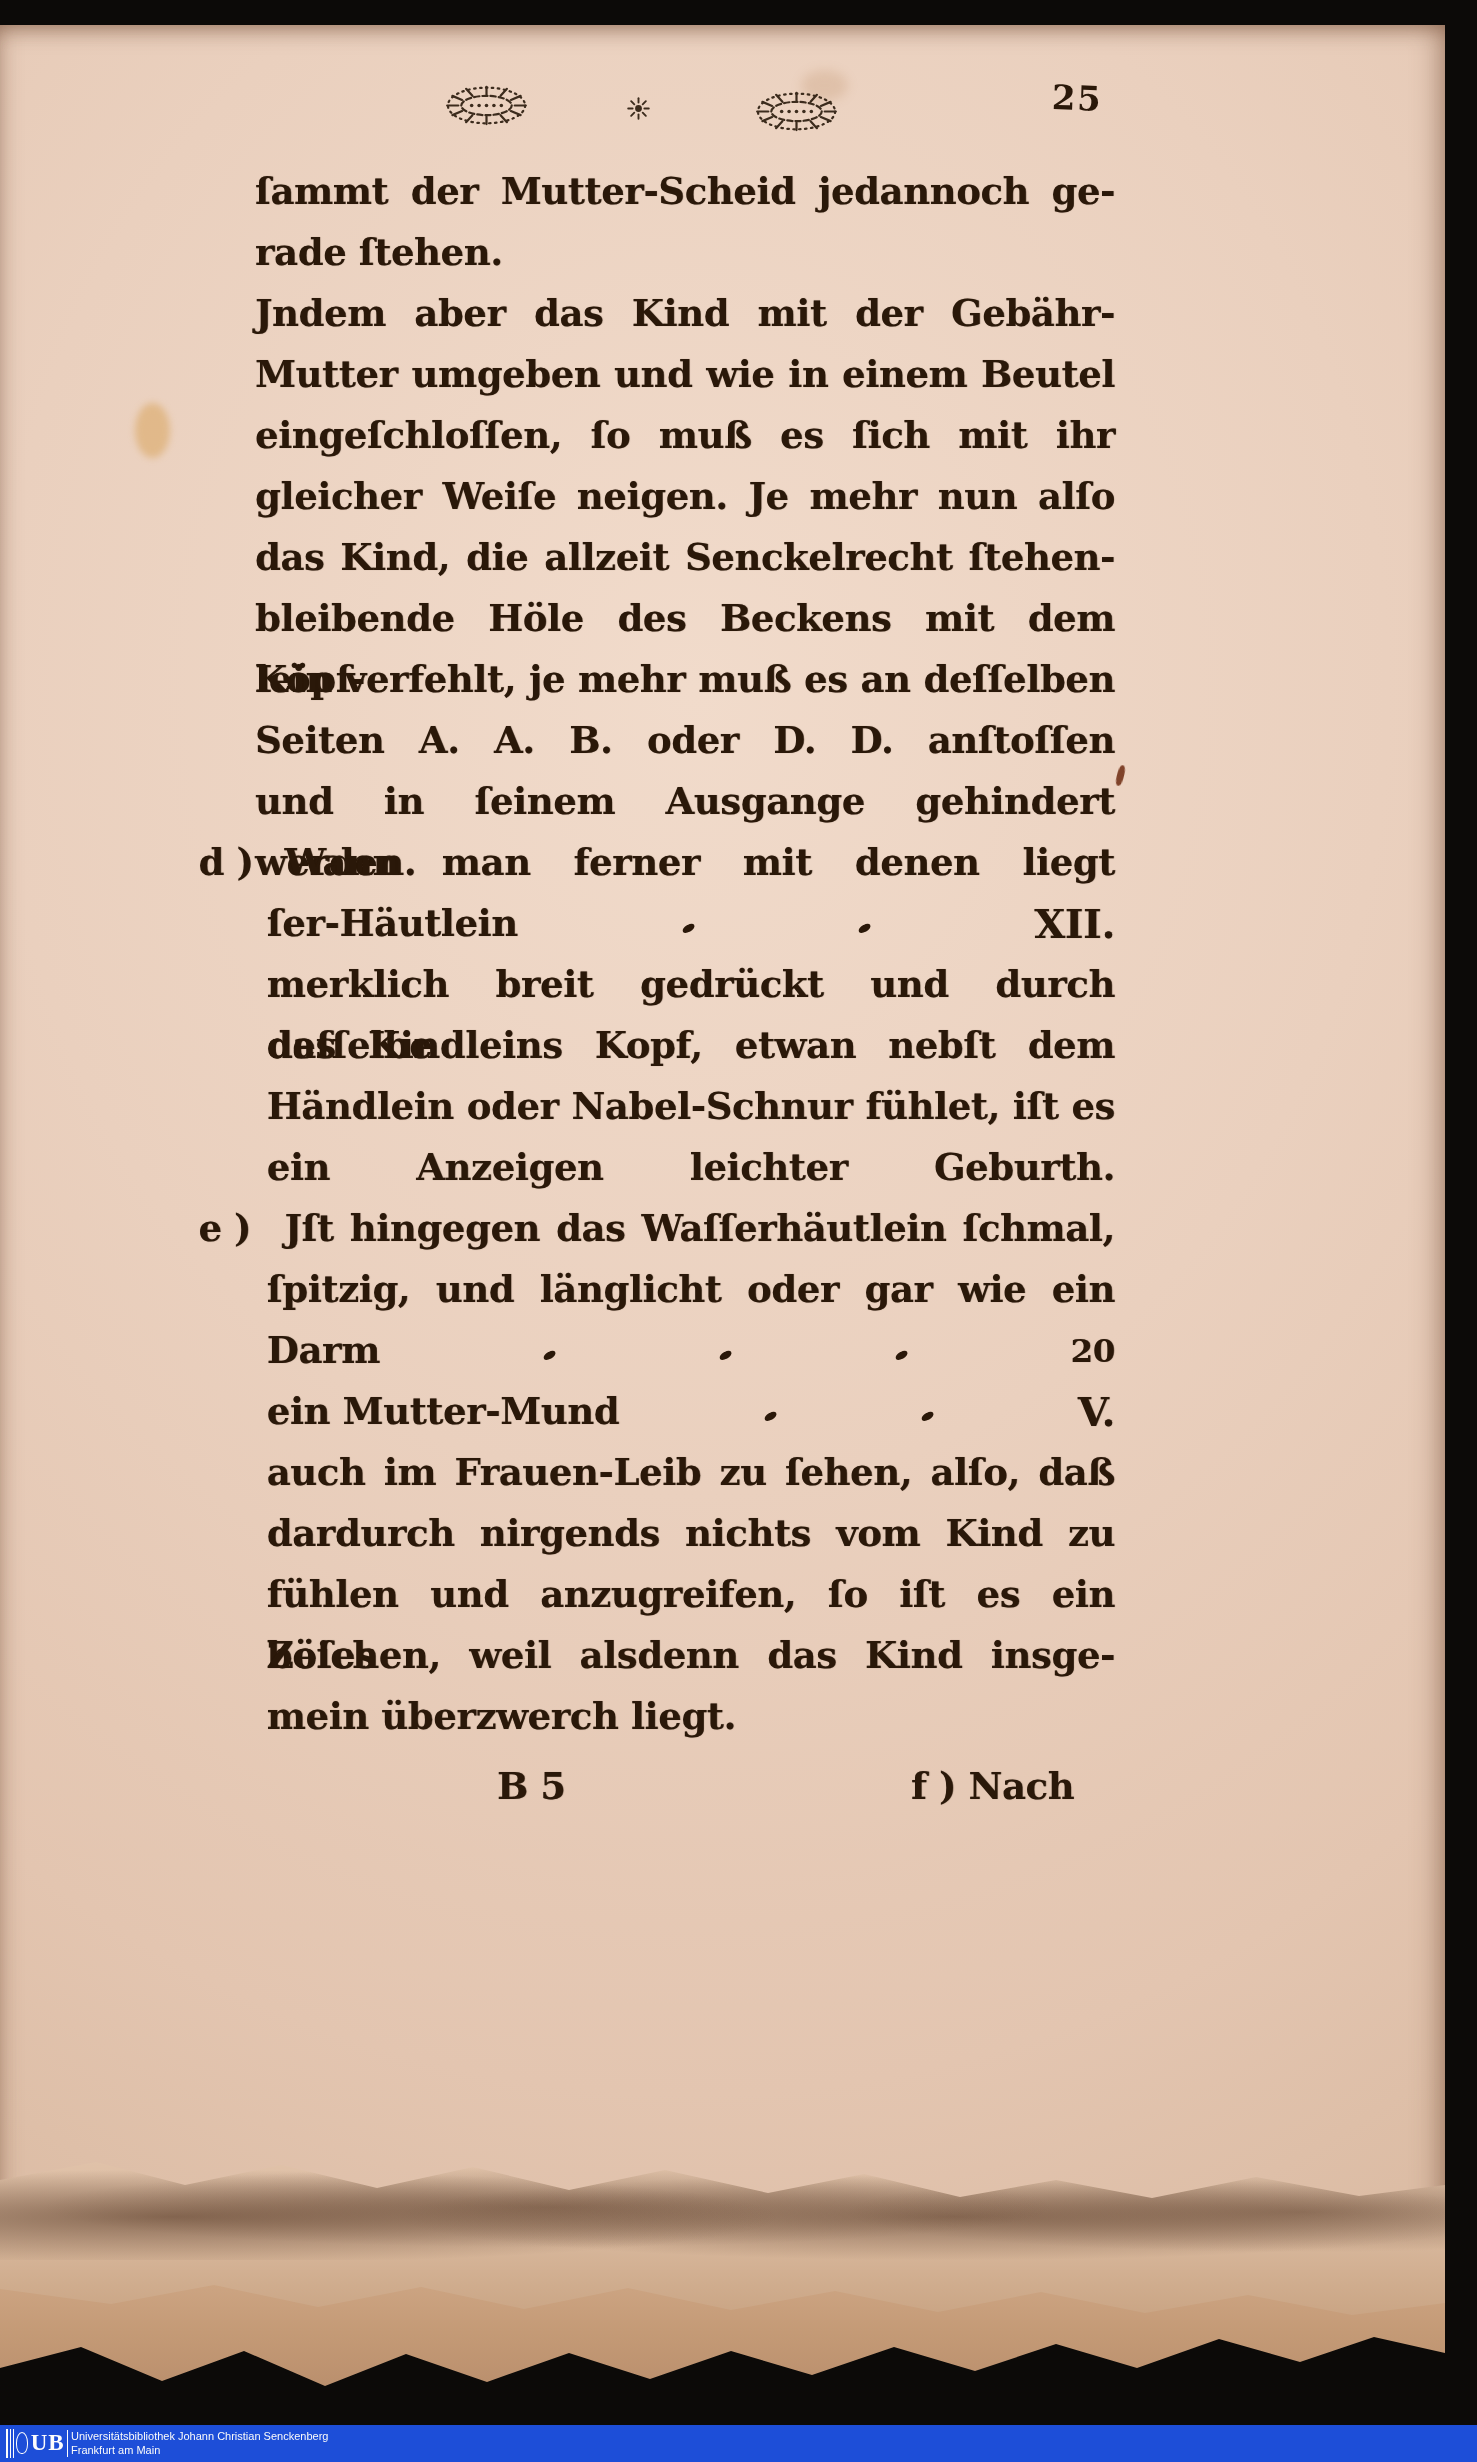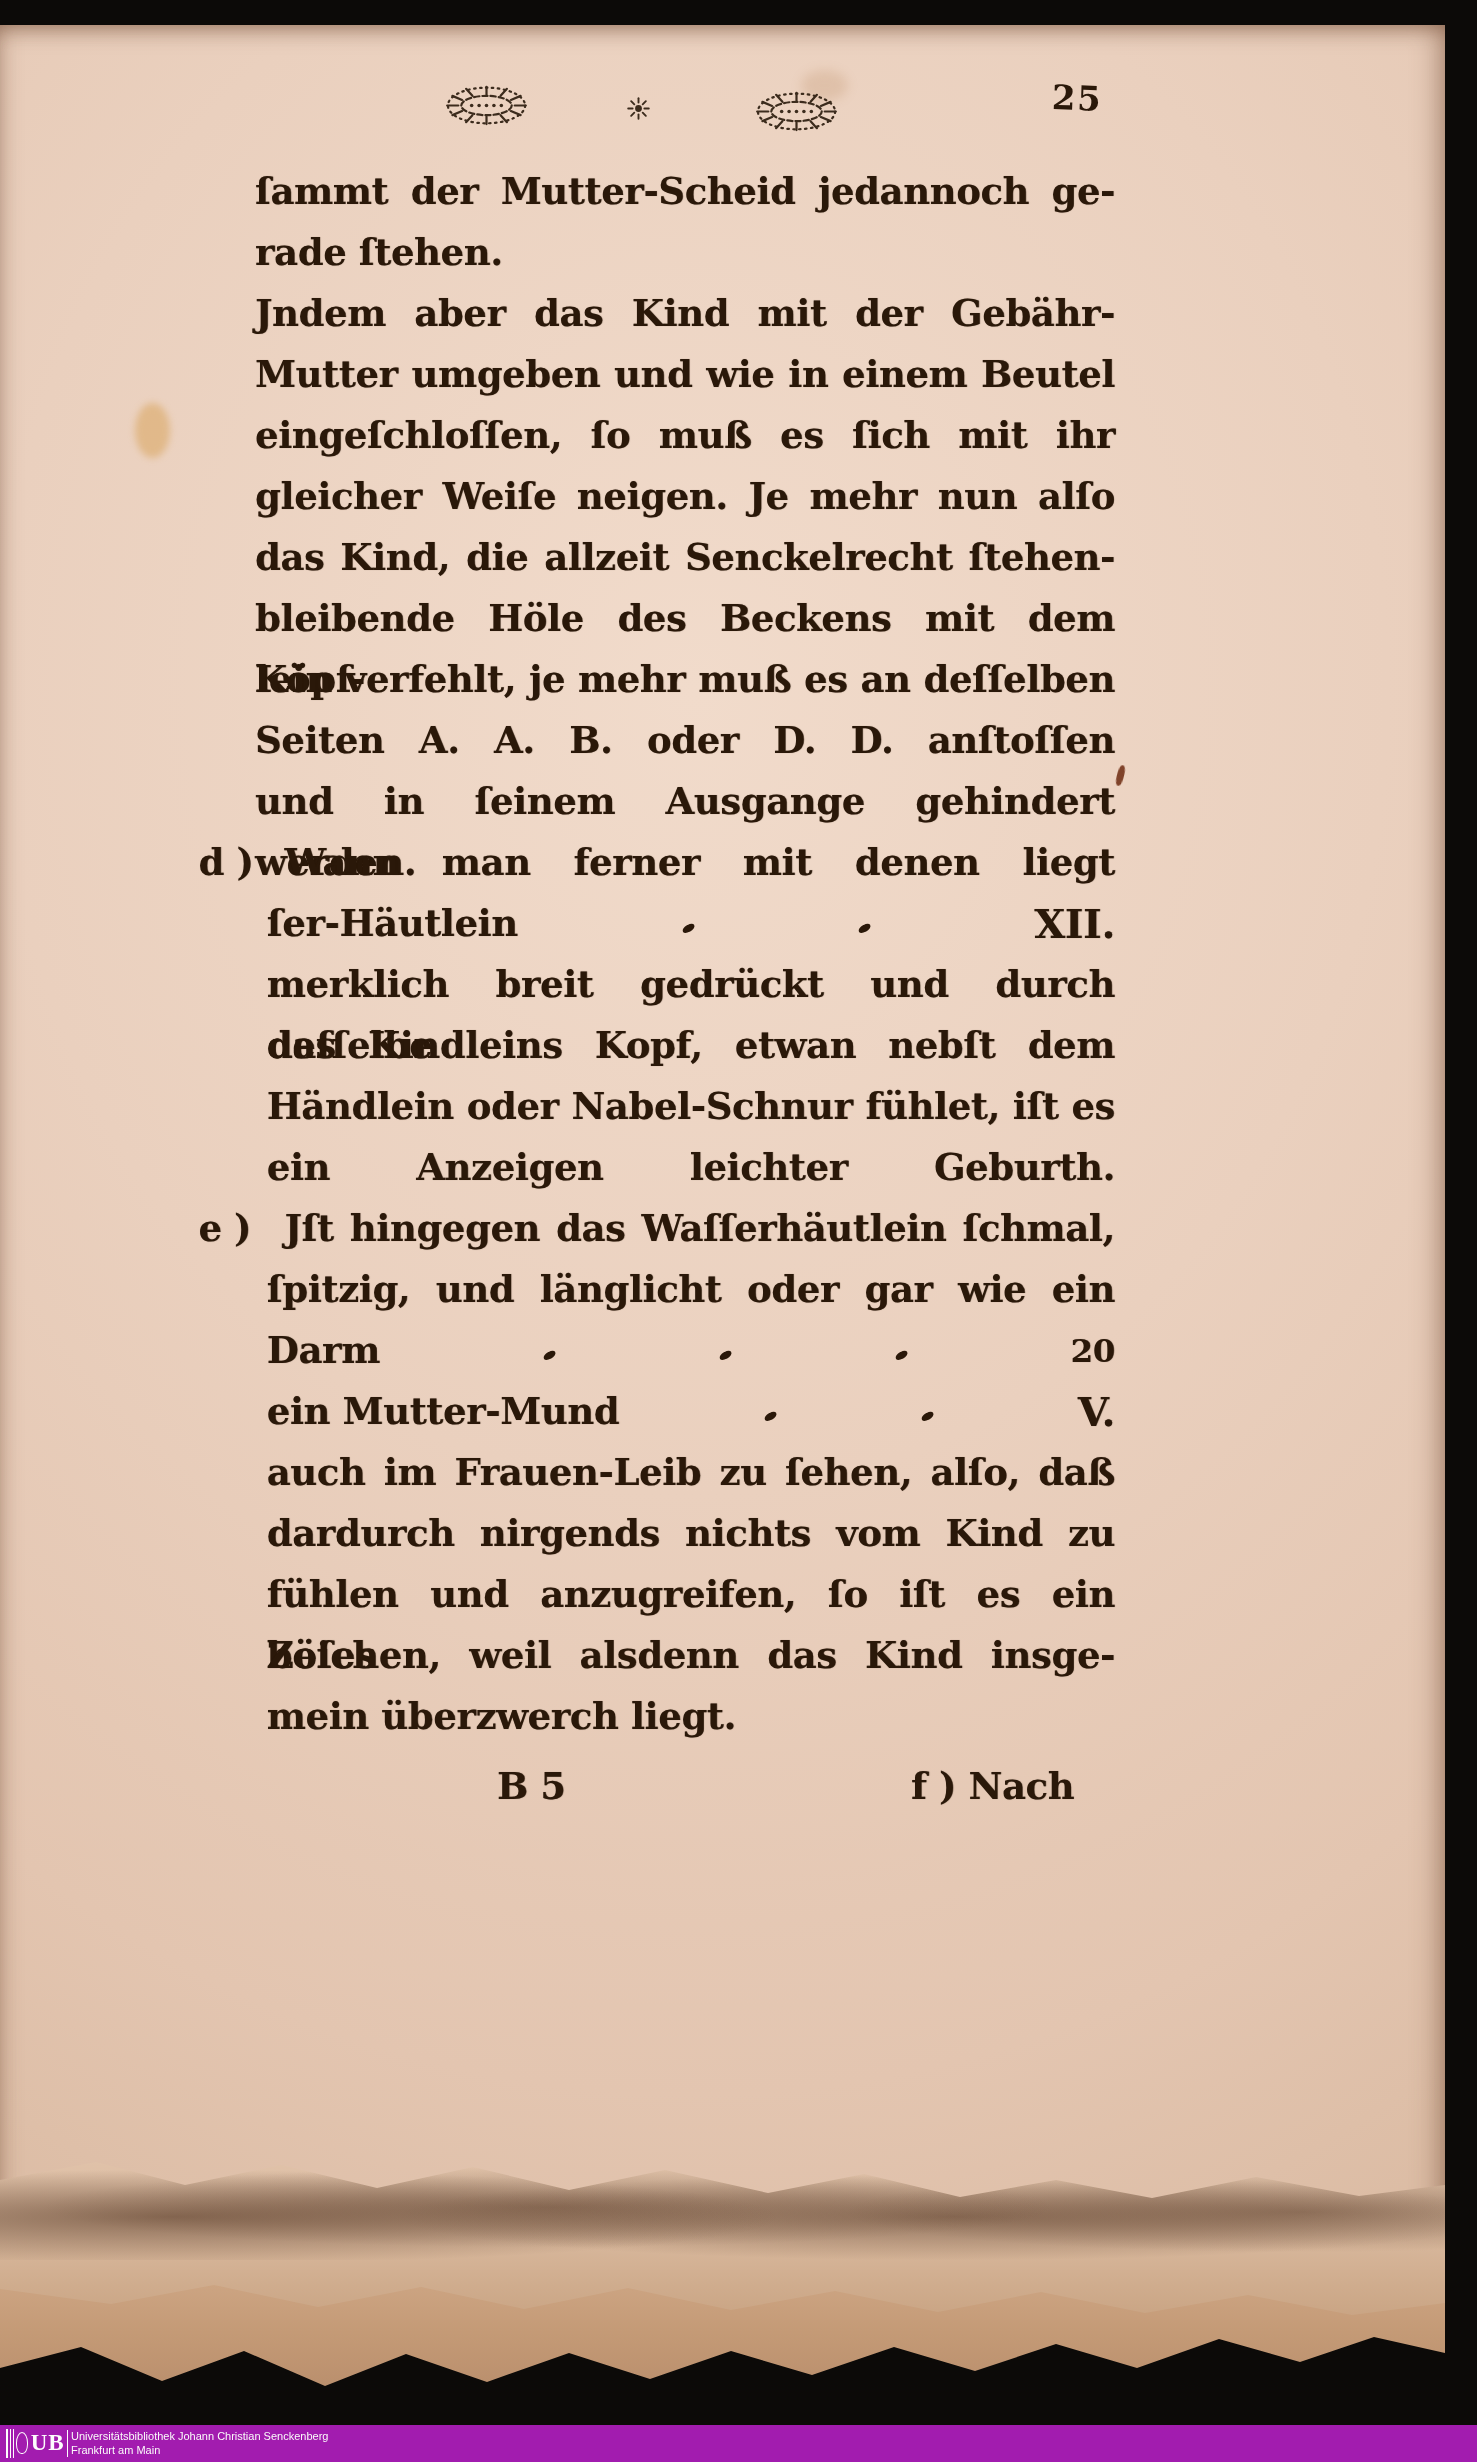--- a/index.html
+++ b/index.html
@@ -56,21 +56,21 @@
   .line.dash .lt{flex:0 0 auto;}
   .line.dash .rn{flex:0 0 auto;font-size:40px;}
   .line.dash .rn.small{font-size:32.5px;}
   .dashmark{flex:0 0 auto;align-self:center;width:12.6px;height:6.6px;background:#2a1809;
     border-radius:55% 45% 55% 45%;transform:rotate(-28deg);margin-top:10.3px;}
   .line.sig{margin-top:8.9px;}
   .sigmark{position:absolute;left:242px;}
   .catchword{position:absolute;left:656px;}
 
   
-  .footer{position:absolute;left:0;top:2425px;width:1477px;height:37px;background:#a21caf;z-index:10;}
+  .footer{position:absolute;left:0;top:2425px;width:1477px;height:37px;background:#1d4ed8;z-index:10;}
   .ub-logo{position:absolute;left:4.4px;top:2.2px;width:64px;height:32.5px;display:flex;align-items:center;}
   .ub-stripes{display:inline-block;width:9.6px;height:29.5px;margin-left:1.5px;
     background:repeating-linear-gradient(90deg,#fdfdfd 0 1.5px,transparent 1.5px 3.7px);}
   .ub-portrait{display:inline-block;width:14.8px;height:22px;margin-left:2.2px;border:1.5px solid #fdfdfd;
     border-radius:50% 50% 45% 45%;box-sizing:border-box;}
   .ub-text{font-family:"Liberation Serif", serif;font-weight:700;font-size:23px;color:#fdfdfd;
     margin-left:3px;letter-spacing:0.7px;}
   .ub-rule{display:inline-block;width:1.5px;height:26.6px;background:#fdfdfd;margin-left:3px;}
   .footer-text{position:absolute;left:71px;top:3.7px;color:#fafafa;
     font-family:"Liberation Sans", sans-serif;font-size:11px;line-height:14.8px;}

